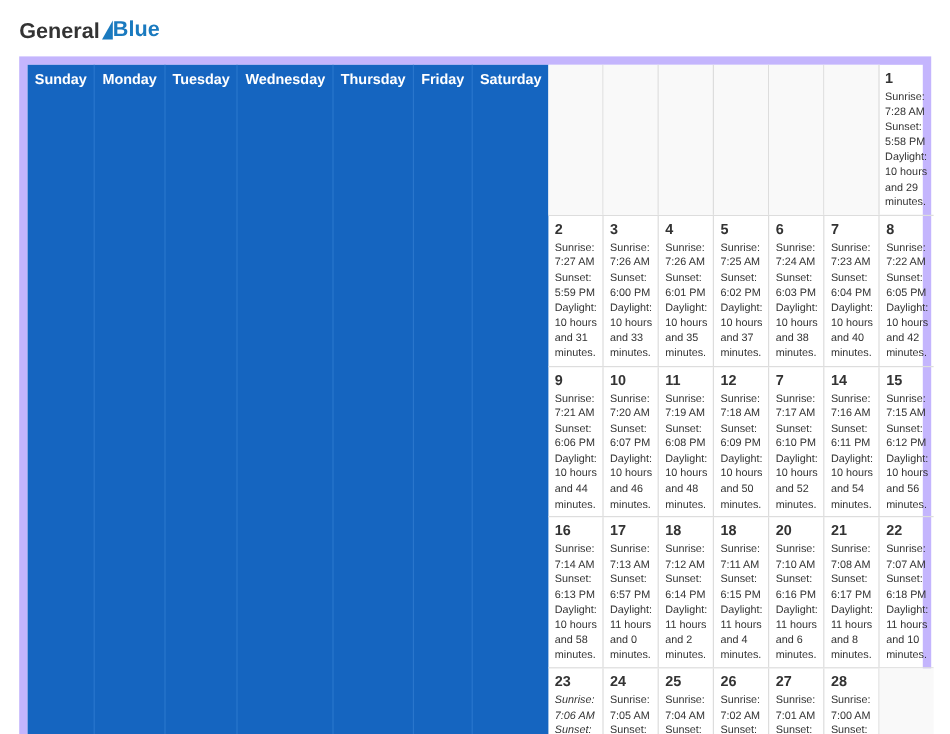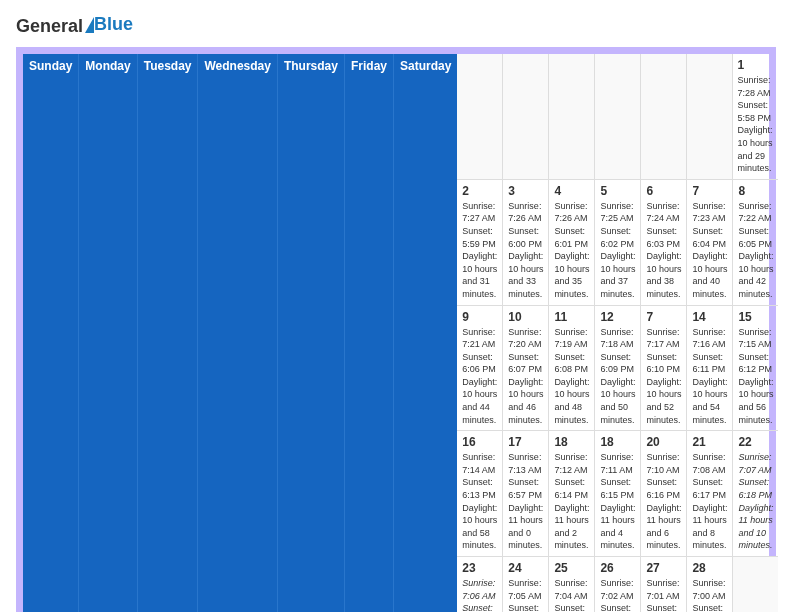--- a/index.html
+++ b/index.html
@@ -252,21 +252,21 @@
 Daylight: 11 hours and 6 minutes.</div>
           </div>
           <div class="cal-cell">
             <span class="day-num">21</span>
             <div class="cell-text" style="white-space: pre-line;">Sunrise: 7:08 AM
 Sunset: 6:17 PM
 Daylight: 11 hours and 8 minutes.</div>
           </div>
           <div class="cal-cell">
             <span class="day-num">22</span>
-            <div class="cell-text" style="white-space: pre-line; font-style: italic;">Sunrise: 7:07 AM
+            <div class="cell-text" style="white-space: pre-line;">Sunrise: 7:07 AM
 Sunset: 6:18 PM
 Daylight: 11 hours and 10 minutes.</div>
           </div>
         </div>
         <div class="cal-row">
           <div class="cal-cell">
             <span class="day-num">23</span>
             <div class="cell-text" style="white-space: pre-line; font-style: italic;">Sunrise: 7:06 AM
 Sunset: 6:19 PM
 Daylight: 11 hours and 12 minutes.</div>

